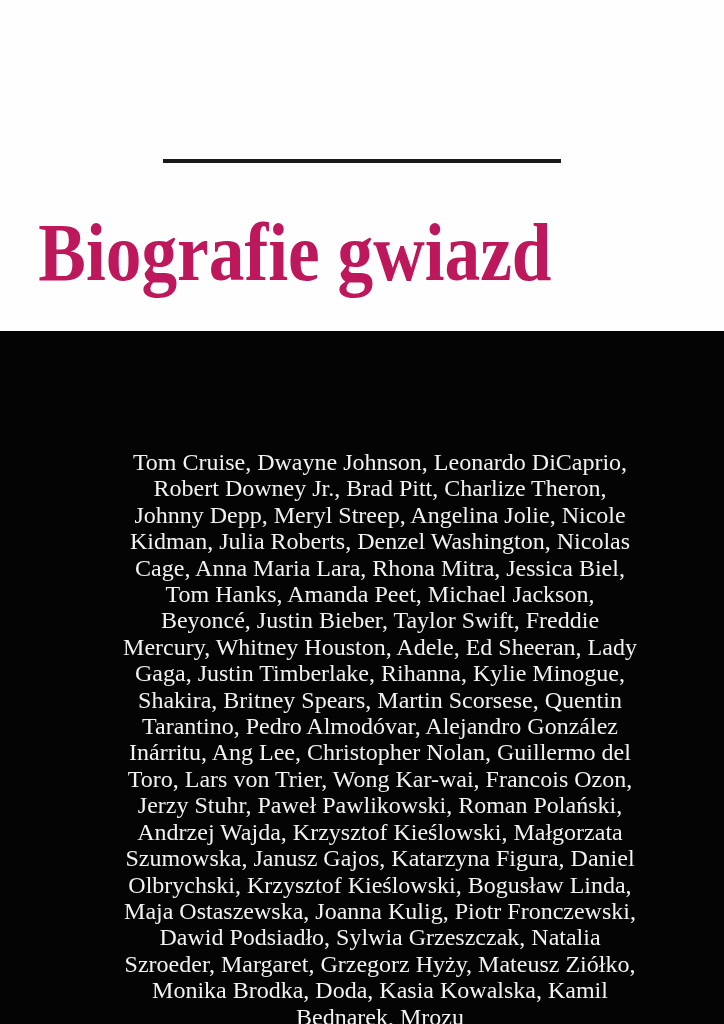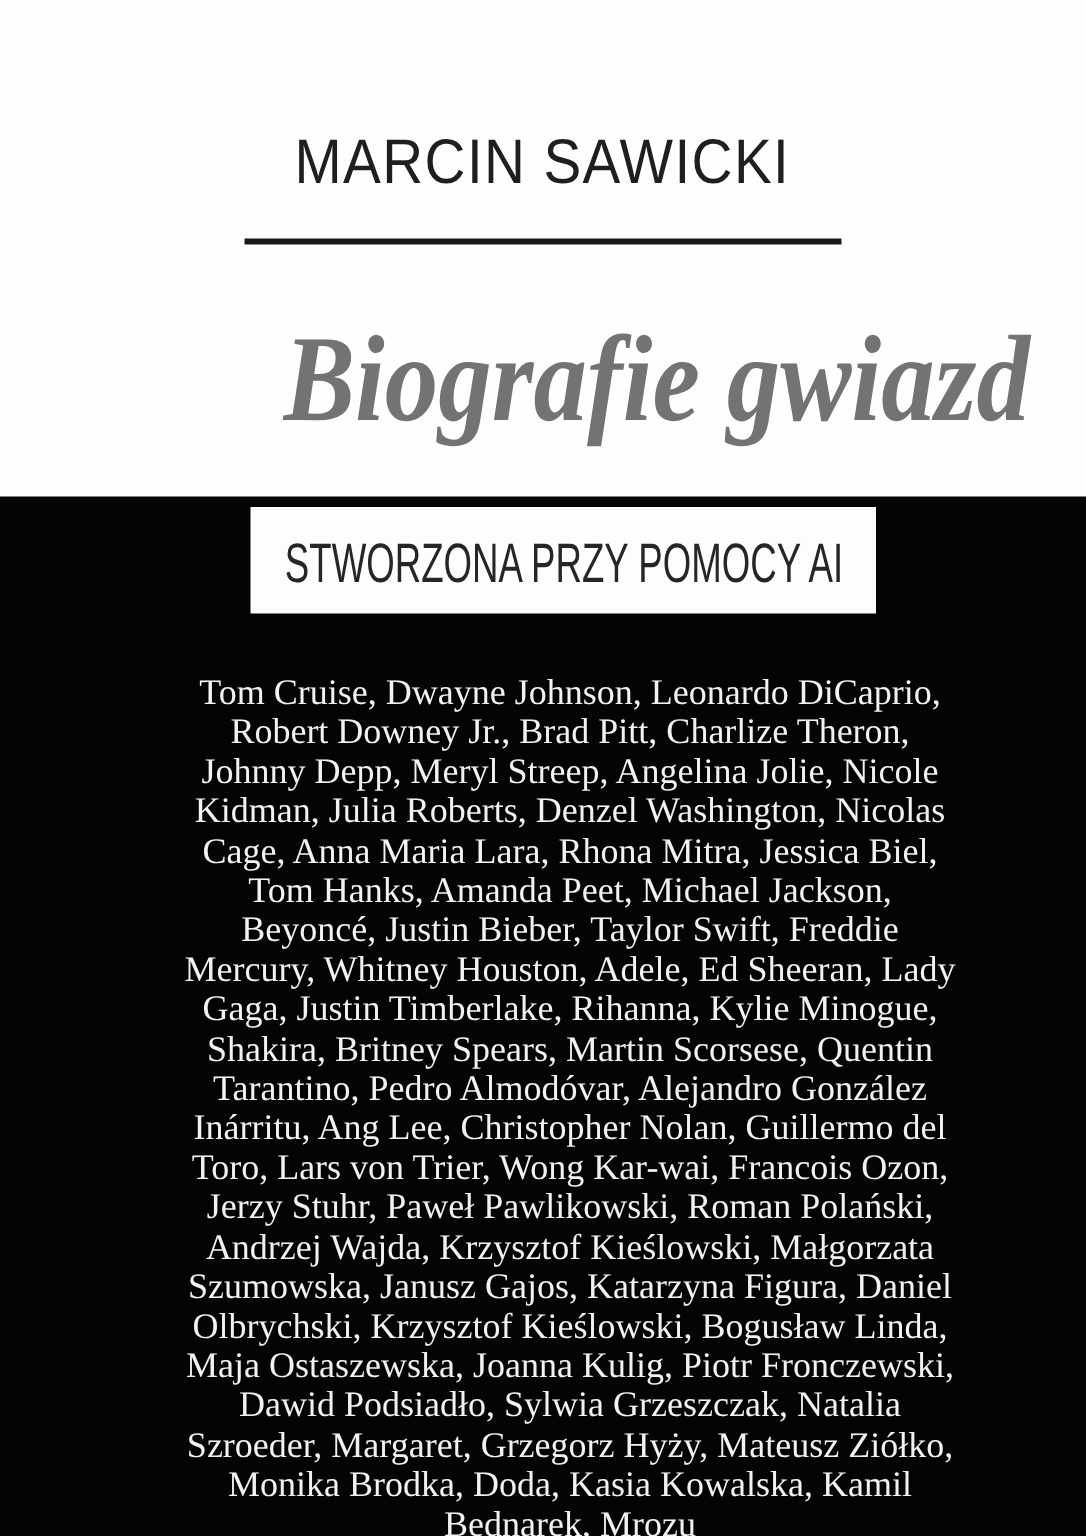--- a/index.html
+++ b/index.html
@@ -42,28 +42,27 @@
     width: 398px;
     height: 4px;
     background: #191919;
   }
   .title {
     position: absolute;
     top: 206px;
     left: 0;
     width: 100%;
     margin: 0;
-    text-align: right;
+    text-align: left;
     font-family: "Liberation Serif", serif;
     font-size: 82px;
     font-weight: 700;
-    color: #737373;
+    color: #be185d;
     line-height: 94px;
     white-space: nowrap;
-    font-style: italic;
   }
   .title .squeeze {
     display: inline-block;
     transform: scaleX(0.87);
     transform-origin: center;
   }
   
   .bottom {
     position: absolute;
     top: 331px;
@@ -106,33 +105,27 @@
     font-size: 24px;
     line-height: 26.4px;
     color: #f2f2f2;
   }
 </style>
 </head>
 <body>
 
 <div class="cover">
 
-  <div class="author">
-    <span class="squeeze">MARCIN SAWICKI</span>
-  </div>
 
   <div class="divider"></div>
 
   <h1 class="title">
     <span class="squeeze">Biografie gwiazd</span>
   </h1>
 
   <div class="bottom">
 
-    <div class="badge">
-      <span class="squeeze">STWORZONA PRZY POMOCY AI</span>
-    </div>
 
     <p class="names">Tom Cruise, Dwayne Johnson, Leonardo DiCaprio, Robert Downey Jr., Brad Pitt, Charlize Theron, Johnny Depp, Meryl Streep, Angelina Jolie, Nicole Kidman, Julia Roberts, Denzel Washington, Nicolas Cage, Anna Maria Lara, Rhona Mitra, Jessica Biel, Tom Hanks, Amanda Peet, Michael Jackson, Beyoncé, Justin Bieber, Taylor Swift, Freddie Mercury, Whitney Houston, Adele, Ed Sheeran, Lady Gaga, Justin Timberlake, Rihanna, Kylie Minogue, Shakira, Britney Spears, Martin Scorsese, Quentin Tarantino, Pedro Almodóvar, Alejandro González Inárritu, Ang Lee, Christopher Nolan, Guillermo del Toro, Lars von Trier, Wong Kar-wai, Francois Ozon, Jerzy Stuhr, Paweł Pawlikowski, Roman Polański, Andrzej Wajda, Krzysztof Kieślowski, Małgorzata Szumowska, Janusz Gajos, Katarzyna Figura, Daniel Olbrychski, Krzysztof Kieślowski, Bogusław Linda, Maja Ostaszewska, Joanna Kulig, Piotr Fronczewski, Dawid Podsiadło, Sylwia Grzeszczak, Natalia Szroeder, Margaret, Grzegorz Hyży, Mateusz Ziółko, Monika Brodka, Doda, Kasia Kowalska, Kamil Bednarek, Mrozu</p>
 
   </div>
 
 </div>
 
 </body></html>

